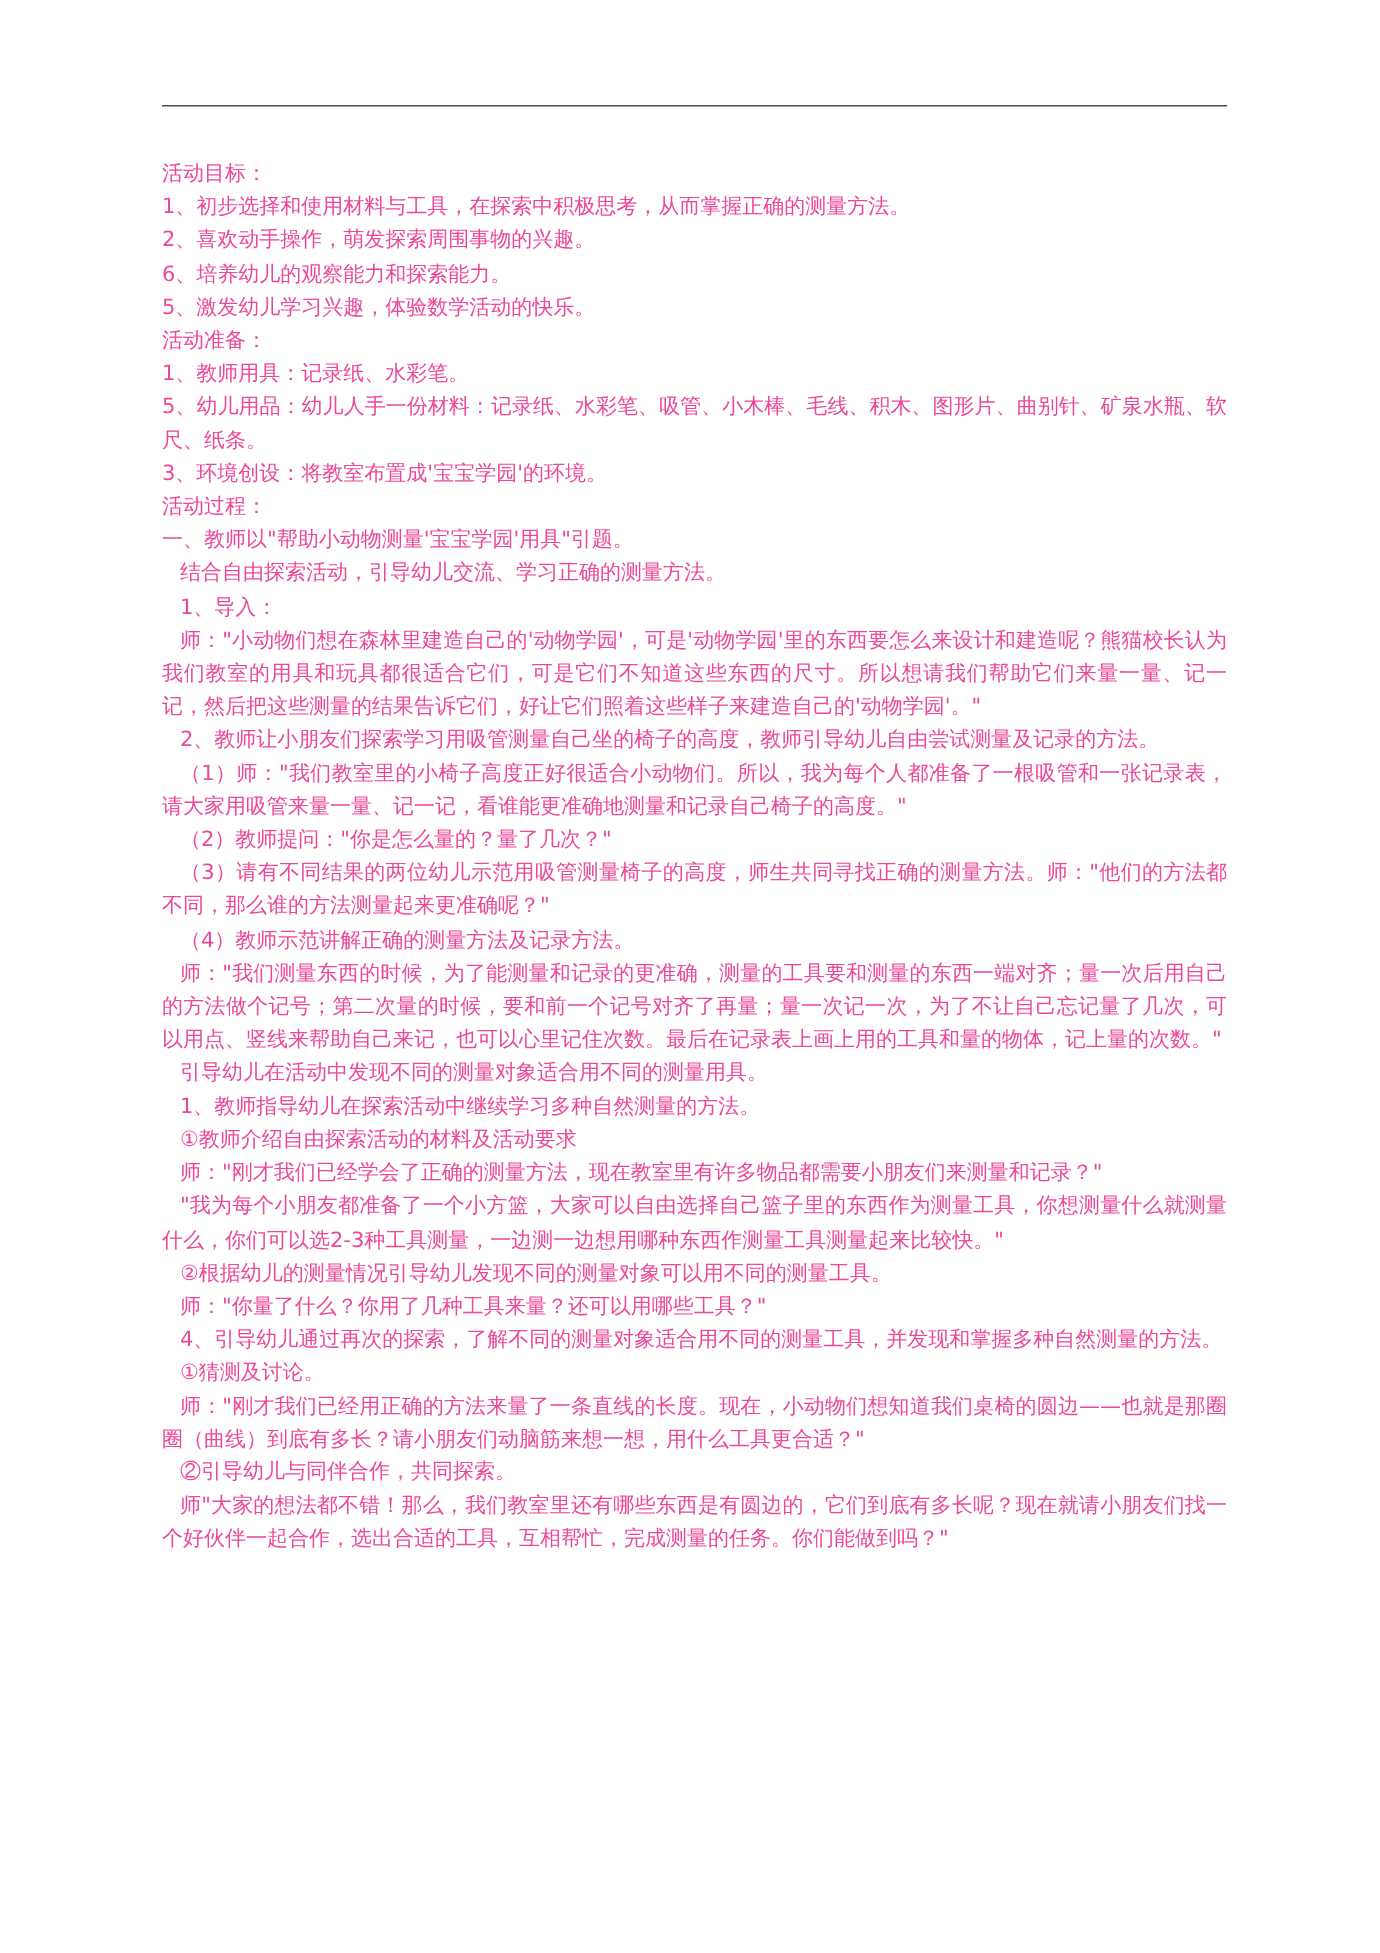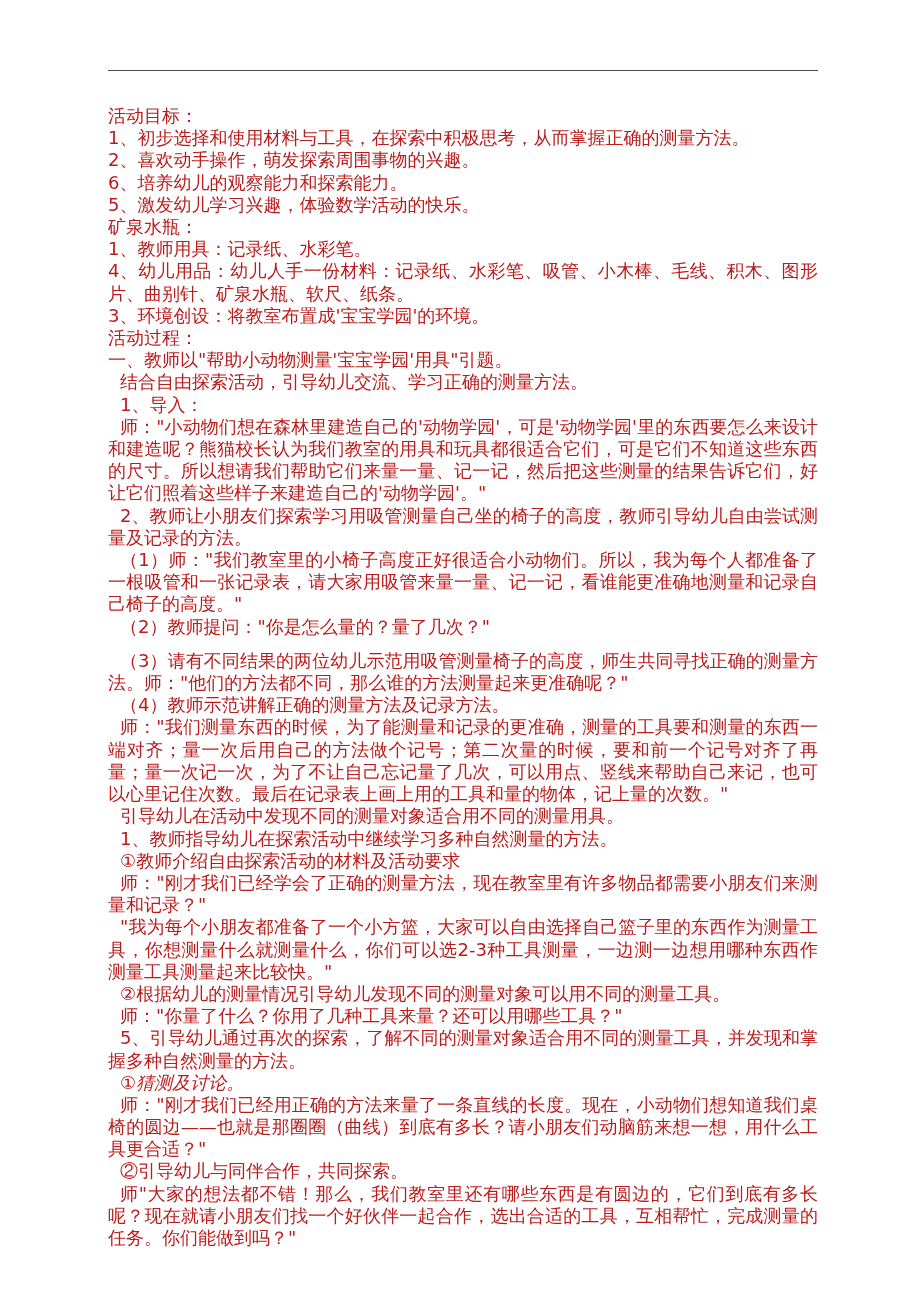--- a/index.html
+++ b/index.html
@@ -26,64 +26,64 @@
     top: 70px;
     width: 710px;
   }
   .top-rule {
     width: 710px;
     height: 0;
     border-top: 1px solid #4a4a4a;
     margin: 0 0 34px 0;
   }
   .doc-body {
-    font-size: 18px;
+    font-size: 14px;
     line-height: 22.2px;
-    color: #b91c1c;
+    color: #ec4899;
     text-align: justify;
   }
   .doc-body p {
     margin: 0;
     padding: 0;
   }
 </style>
 </head>
 <body>
 
 <div class="page">
   <div class="content">
     <div class="top-rule"></div>
     <div class="doc-body" id="doc-body">
         <p>活动目标：</p>
         <p>1、初步选择和使用材料与工具，在探索中积极思考，从而掌握正确的测量方法。</p>
         <p>2、喜欢动手操作，萌发探索周围事物的兴趣。</p>
         <p>6、培养幼儿的观察能力和探索能力。</p>
         <p>5、激发幼儿学习兴趣，体验数学活动的快乐。</p>
-        <p>矿泉水瓶：</p>
+        <p>活动准备：</p>
         <p>1、教师用具：记录纸、水彩笔。</p>
-        <p>4、幼儿用品：幼儿人手一份材料：记录纸、水彩笔、吸管、小木棒、毛线、积木、图形片、曲别针、矿泉水瓶、软尺、纸条。</p>
+        <p>5、幼儿用品：幼儿人手一份材料：记录纸、水彩笔、吸管、小木棒、毛线、积木、图形片、曲别针、矿泉水瓶、软尺、纸条。</p>
         <p>3、环境创设：将教室布置成'宝宝学园'的环境。</p>
         <p>活动过程：</p>
         <p>一、教师以"帮助小动物测量'宝宝学园'用具"引题。</p>
         <p style="text-indent: 12px;">结合自由探索活动，引导幼儿交流、学习正确的测量方法。</p>
         <p style="text-indent: 12px;">1、导入：</p>
         <p style="text-indent: 12px;">师："小动物们想在森林里建造自己的'动物学园'，可是'动物学园'里的东西要怎么来设计和建造呢？熊猫校长认为我们教室的用具和玩具都很适合它们，可是它们不知道这些东西的尺寸。所以想请我们帮助它们来量一量、记一记，然后把这些测量的结果告诉它们，好让它们照着这些样子来建造自己的'动物学园'。"</p>
         <p style="text-indent: 12px;">2、教师让小朋友们探索学习用吸管测量自己坐的椅子的高度，教师引导幼儿自由尝试测量及记录的方法。</p>
         <p style="text-indent: 12px;">（1）师："我们教室里的小椅子高度正好很适合小动物们。所以，我为每个人都准备了一根吸管和一张记录表，请大家用吸管来量一量、记一记，看谁能更准确地测量和记录自己椅子的高度。"</p>
         <p style="text-indent: 12px;">（2）教师提问："你是怎么量的？量了几次？"</p>
-        <p style="text-indent: 12px; margin-top: 12px;">（3）请有不同结果的两位幼儿示范用吸管测量椅子的高度，师生共同寻找正确的测量方法。师："他们的方法都不同，那么谁的方法测量起来更准确呢？"</p>
+        <p style="text-indent: 12px;">（3）请有不同结果的两位幼儿示范用吸管测量椅子的高度，师生共同寻找正确的测量方法。师："他们的方法都不同，那么谁的方法测量起来更准确呢？"</p>
         <p style="text-indent: 12px;">（4）教师示范讲解正确的测量方法及记录方法。</p>
         <p style="text-indent: 12px;">师："我们测量东西的时候，为了能测量和记录的更准确，测量的工具要和测量的东西一端对齐；量一次后用自己的方法做个记号；第二次量的时候，要和前一个记号对齐了再量；量一次记一次，为了不让自己忘记量了几次，可以用点、竖线来帮助自己来记，也可以心里记住次数。最后在记录表上画上用的工具和量的物体，记上量的次数。"</p>
         <p style="text-indent: 12px;">引导幼儿在活动中发现不同的测量对象适合用不同的测量用具。</p>
         <p style="text-indent: 12px;">1、教师指导幼儿在探索活动中继续学习多种自然测量的方法。</p>
         <p style="text-indent: 12px;">①教师介绍自由探索活动的材料及活动要求</p>
         <p style="text-indent: 12px;">师："刚才我们已经学会了正确的测量方法，现在教室里有许多物品都需要小朋友们来测量和记录？"</p>
         <p style="text-indent: 12px;">"我为每个小朋友都准备了一个小方篮，大家可以自由选择自己篮子里的东西作为测量工具，你想测量什么就测量什么，你们可以选2-3种工具测量，一边测一边想用哪种东西作测量工具测量起来比较快。"</p>
         <p style="text-indent: 12px;">②根据幼儿的测量情况引导幼儿发现不同的测量对象可以用不同的测量工具。</p>
         <p style="text-indent: 12px;">师："你量了什么？你用了几种工具来量？还可以用哪些工具？"</p>
-        <p style="text-indent: 12px;">5、引导幼儿通过再次的探索，了解不同的测量对象适合用不同的测量工具，并发现和掌握多种自然测量的方法。</p>
-        <p style="text-indent: 12px; font-style: italic;">①猜测及讨论。</p>
+        <p style="text-indent: 12px;">4、引导幼儿通过再次的探索，了解不同的测量对象适合用不同的测量工具，并发现和掌握多种自然测量的方法。</p>
+        <p style="text-indent: 12px;">①猜测及讨论。</p>
         <p style="text-indent: 12px;">师："刚才我们已经用正确的方法来量了一条直线的长度。现在，小动物们想知道我们桌椅的圆边——也就是那圈圈（曲线）到底有多长？请小朋友们动脑筋来想一想，用什么工具更合适？"</p>
         <p style="text-indent: 12px; font-family: Liberation Mono, monospace;">②引导幼儿与同伴合作，共同探索。</p>
         <p style="text-indent: 12px;">师"大家的想法都不错！那么，我们教室里还有哪些东西是有圆边的，它们到底有多长呢？现在就请小朋友们找一个好伙伴一起合作，选出合适的工具，互相帮忙，完成测量的任务。你们能做到吗？"</p>
       </div>
   </div>
 </div>
 
 </body></html>

